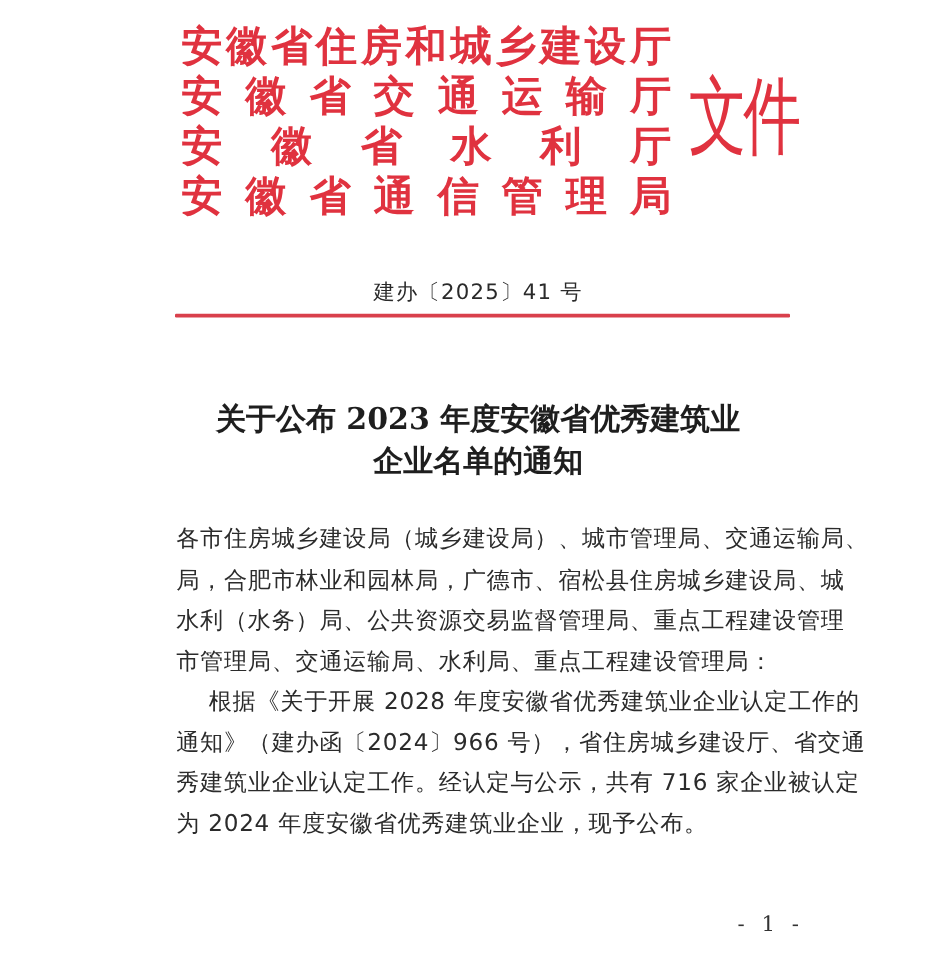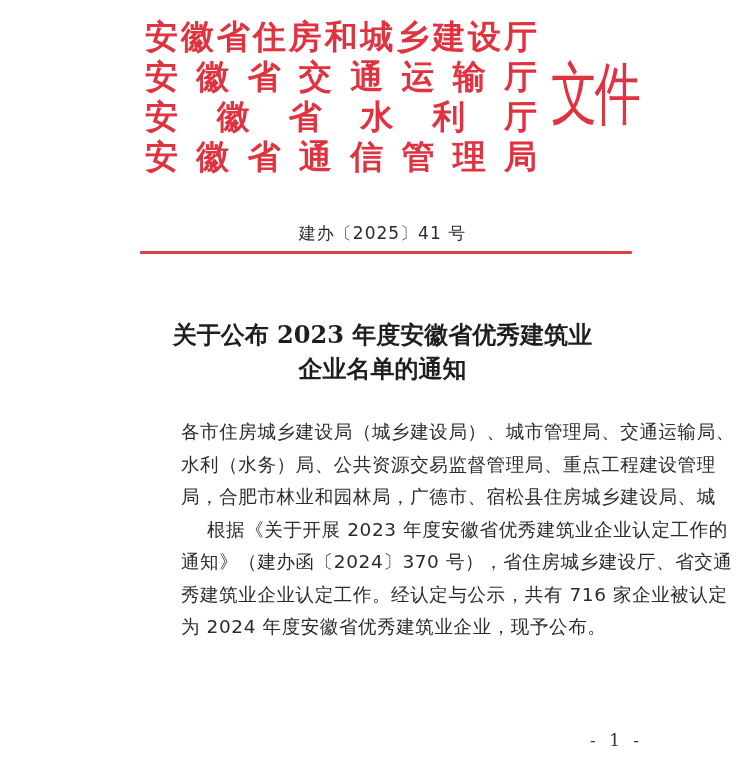--- a/index.html
+++ b/index.html
@@ -100,21 +100,20 @@
     font-size: 18.5px;
     line-height: 32.5px;
     color: #2b2b2b;
     letter-spacing: 0.6px;
   }
   .body-text .line {
     white-space: nowrap;
     height: 32.5px;
     display: flex;
     justify-content: space-between;
-    margin-left: 40px;
   }
   .body-text .line.last {
     justify-content: flex-start;
   }
   .body-text .indent {
     padding-left: 26px;
   }
   .page-number {
     position: absolute;
     left: 590px;
@@ -180,23 +179,24 @@
 
   <div class="red-rule"></div>
 
   <div class="title">
     <div>关于公布 2023 年度安徽省优秀建筑业</div>
     <div>企业名单的通知</div>
   </div>
 
   <div class="body-text">
     <div class="line">各市住房城乡建设局（城乡建设局）、城市管理局、交通运输局、</div>
+    <div class="line">局，合肥市林业和园林局，广德市、宿松县住房城乡建设局、城</div>
     <div class="line">水利（水务）局、公共资源交易监督管理局、重点工程建设管理</div>
-    <div class="line">局，合肥市林业和园林局，广德市、宿松县住房城乡建设局、城</div>
-
-    <div class="line indent">根据《关于开展 2023 年度安徽省优秀建筑业企业认定工作的</div>
-    <div class="line">通知》（建办函〔2024〕370 号），省住房城乡建设厅、省交通</div>
+    <div class="line last">市管理局、交通运输局、水利局、重点工程建设管理局：</div>
+
+    <div class="line indent">根据《关于开展 2028 年度安徽省优秀建筑业企业认定工作的</div>
+    <div class="line">通知》（建办函〔2024〕966 号），省住房城乡建设厅、省交通</div>
     <div class="line">秀建筑业企业认定工作。经认定与公示，共有 716 家企业被认定</div>
     <div class="line last">为 2024 年度安徽省优秀建筑业企业，现予公布。</div>
   </div>
 
   <div class="page-number">- 1 -</div>
 </div>
 
 </body></html>

